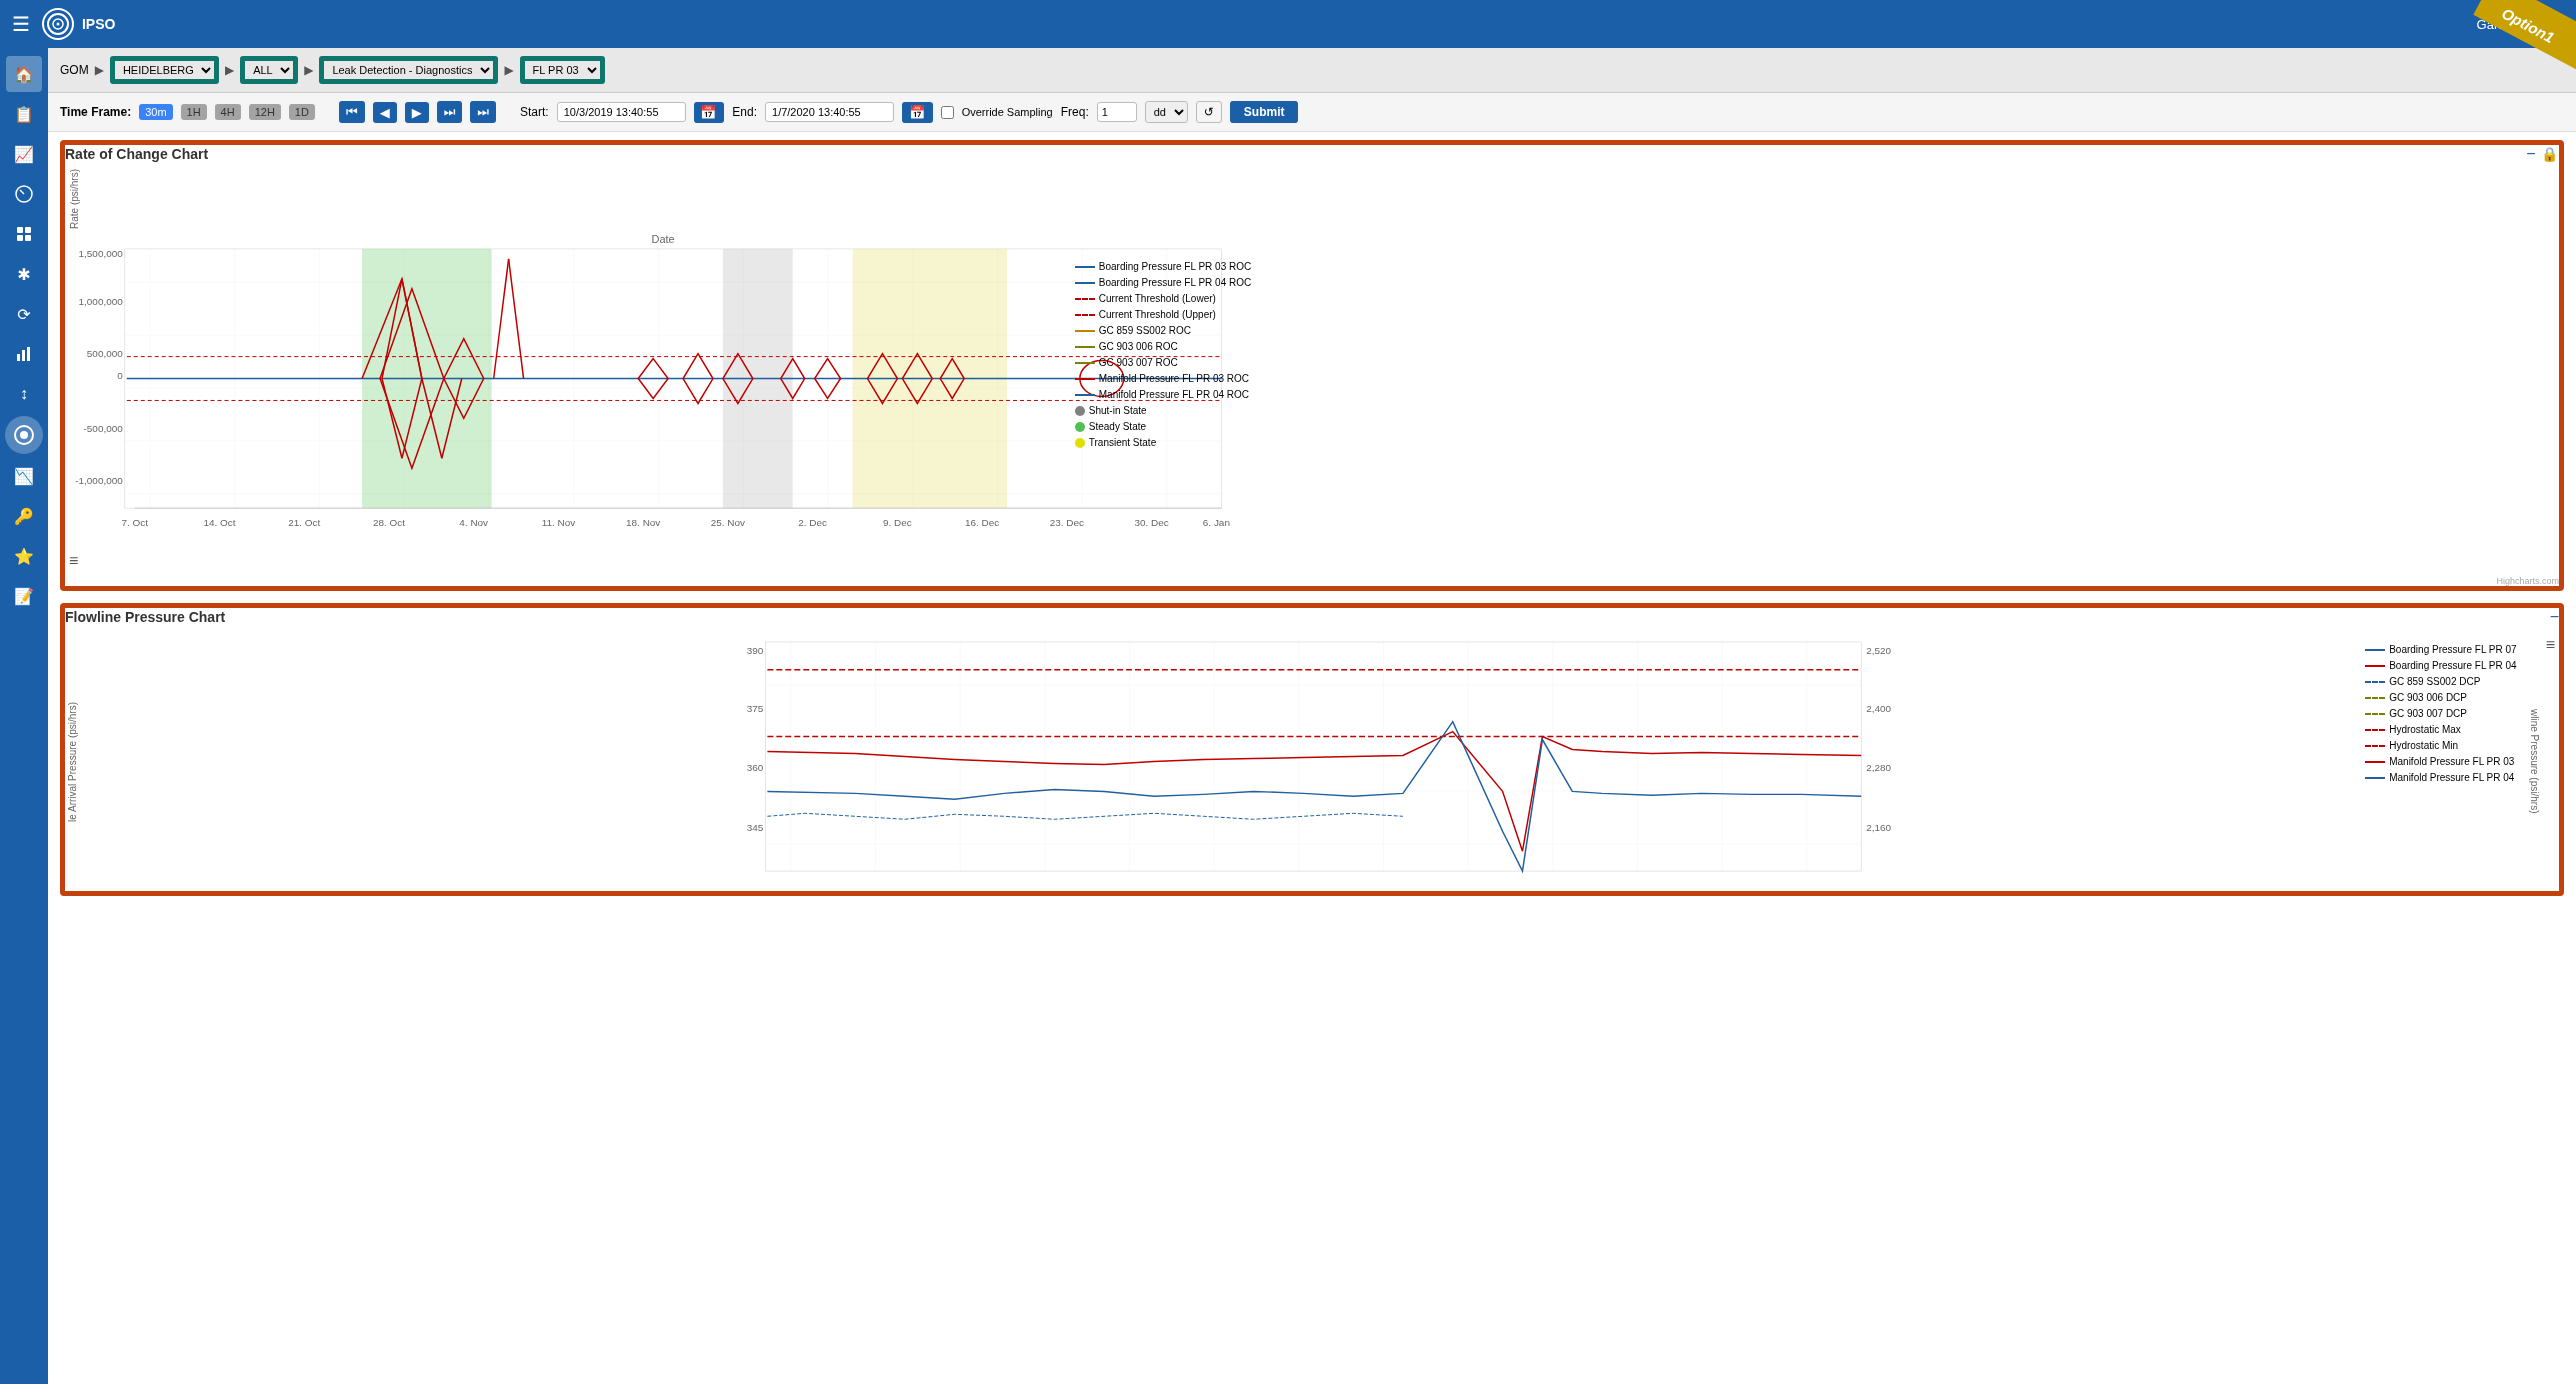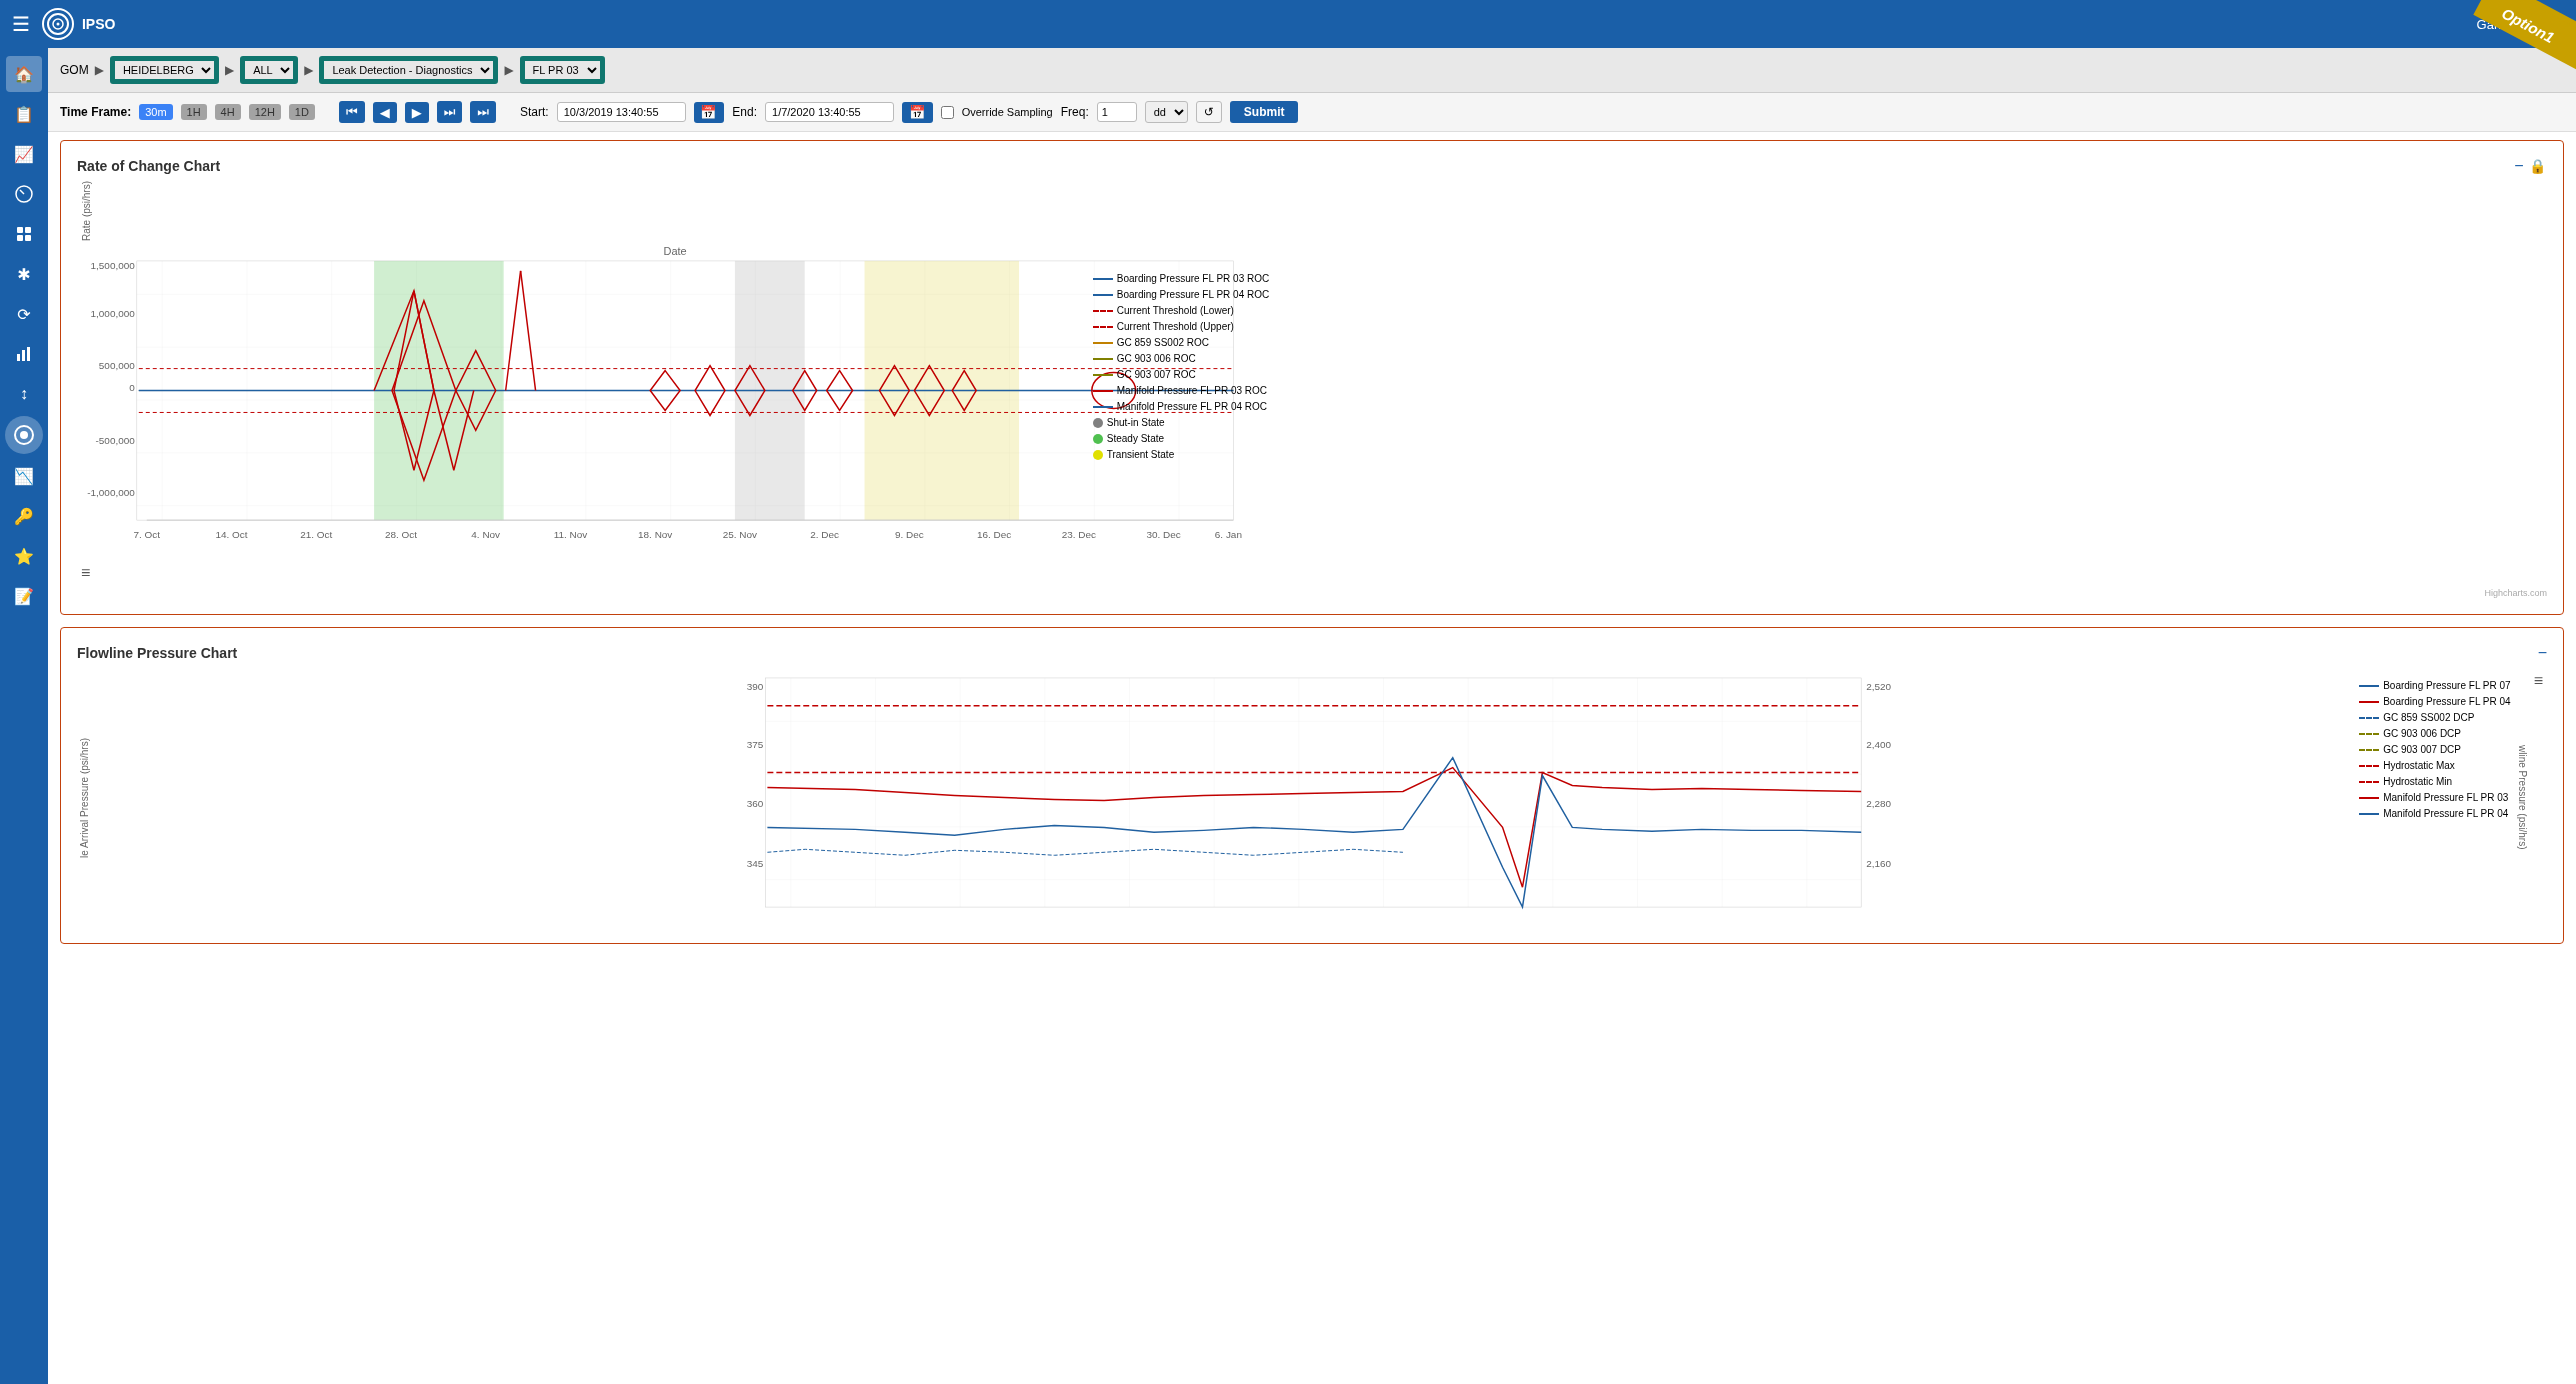--- a/index.html
+++ b/index.html
@@ -146,24 +146,24 @@
       font-weight: bold;
       cursor: pointer;
     }
 
     
     .charts-area { flex: 1; overflow-y: auto; padding: 8px 12px; background: white; }
 
     
     .chart-container {
       background: white;
-      border: 1px solid #c2410c;
+      border: 5px solid #c2410c;
       border-radius: 4px;
       margin-bottom: 12px;
-      padding: 16px;
+      padding: 0;
       position: relative;
     }
     .chart-title-bar {
       display: flex;
       align-items: center;
       justify-content: space-between;
       margin-bottom: 6px;
     }
     .chart-title { font-size: 14px; font-weight: bold; color: #333; }
     .chart-controls { display: flex; gap: 6px; align-items: center; }
@@ -171,21 +171,21 @@
     .chart-lock { color: #1a5fa8; font-size: 14px; cursor: pointer; }
     .chart-menu { color: #555; font-size: 16px; cursor: pointer; }
 
     
     .chart-svg-wrap { position: relative; }
     .chart-svg-wrap svg { display: block; }
 
     
     .legend {
       position: absolute;
-      right: 4px;
+      right: 10px;
       top: 30px;
       font-size: 10px;
       line-height: 1.6;
     }
     .legend-item { display: flex; align-items: center; gap: 4px; }
     .legend-line {
       display: inline-block;
       width: 20px;
       height: 2px;
     }

